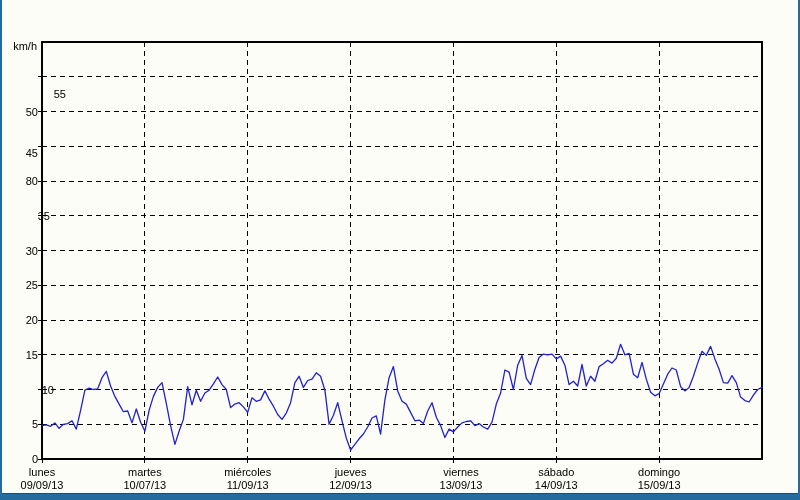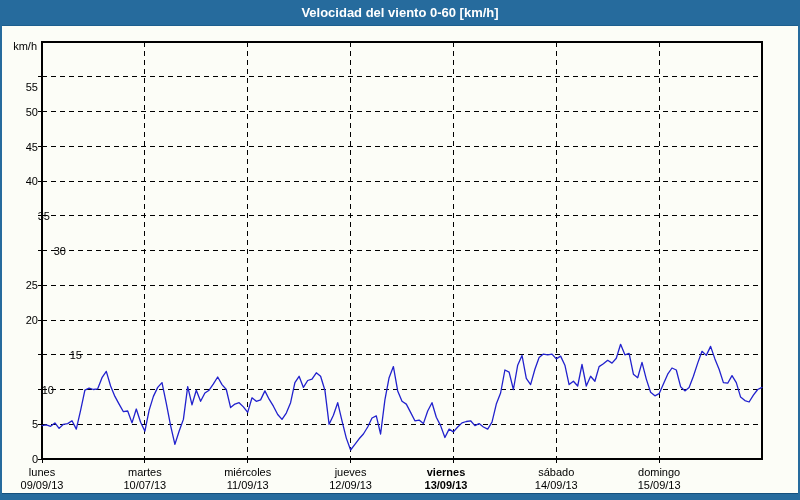--- a/index.html
+++ b/index.html
@@ -32,23 +32,20 @@
     position:absolute;top:466px;width:104px;text-align:center;
     font-size:11px;color:#000;line-height:13px;
   }
   .xlab .dayname{display:block;}
   .xlab .daydate{display:block;}
 </style>
 </head>
 <body>
 
 <div class="window">
-  <div class="titlebar">
-    <span>Velocidad del viento 0-60 [km/h]</span>
-  </div>
 
   <svg class="plot-svg" id="plot" width="800" height="500" viewBox="0 0 800 500">
       <line x1="40" x2="760" y1="424.25" y2="424.25" stroke="#000000" stroke-width="1" stroke-dasharray="5,4" shape-rendering="crispEdges"></line>
       <line x1="40" x2="760" y1="389.5" y2="389.5" stroke="#000000" stroke-width="1" stroke-dasharray="5,4" shape-rendering="crispEdges"></line>
       <line x1="40" x2="760" y1="354.75" y2="354.75" stroke="#000000" stroke-width="1" stroke-dasharray="5,4" shape-rendering="crispEdges"></line>
       <line x1="40" x2="760" y1="320" y2="320" stroke="#000000" stroke-width="1" stroke-dasharray="5,4" shape-rendering="crispEdges"></line>
       <line x1="40" x2="760" y1="285.25" y2="285.25" stroke="#000000" stroke-width="1" stroke-dasharray="5,4" shape-rendering="crispEdges"></line>
       <line x1="40" x2="760" y1="250.5" y2="250.5" stroke="#000000" stroke-width="1" stroke-dasharray="5,4" shape-rendering="crispEdges"></line>
       <line x1="40" x2="760" y1="215.75" y2="215.75" stroke="#000000" stroke-width="1" stroke-dasharray="5,4" shape-rendering="crispEdges"></line>
       <line x1="40" x2="760" y1="181" y2="181" stroke="#000000" stroke-width="1" stroke-dasharray="5,4" shape-rendering="crispEdges"></line>
@@ -82,48 +79,48 @@
       <line x1="657.1428571428571" x2="657.1428571428571" y1="459" y2="463" stroke="#000000" stroke-width="1" shape-rendering="crispEdges"></line>
       <rect x="40" y="42" width="720" height="417" fill="none" stroke="#000000" stroke-width="2" shape-rendering="crispEdges"></rect>
       <polyline points="40.0,425.6 44.3,424.9 48.6,426.3 52.9,422.9 57.1,428.4 61.4,424.3 65.7,423.6 70.0,420.8 74.3,429.1 78.6,410.4 82.9,390.2 87.1,388.1 91.4,389.5 95.7,388.8 100.0,377.7 104.3,371.4 108.6,386.0 112.9,396.4 117.1,404.1 121.4,411.7 125.7,411.0 130.0,422.9 134.3,409.0 138.6,422.2 142.9,431.2 147.1,410.4 151.4,396.4 155.7,387.4 160.0,382.6 164.3,403.4 168.6,425.6 172.9,444.4 177.1,431.2 181.4,419.4 185.7,386.7 190.0,404.8 194.3,390.2 198.6,401.3 202.9,393.0 207.1,390.2 211.4,383.9 215.7,377.0 220.0,384.6 224.3,389.5 228.6,407.6 232.9,404.1 237.1,402.7 241.4,406.9 245.7,412.4 250.0,397.8 254.3,401.3 258.6,399.9 262.9,390.9 267.1,399.2 271.4,406.2 275.7,414.5 280.0,419.4 284.3,413.1 288.6,402.7 292.9,382.6 297.1,376.3 301.4,387.4 305.7,380.5 310.0,379.1 314.3,372.8 318.6,376.3 322.9,390.2 327.1,424.3 331.4,415.2 335.7,402.7 340.0,420.8 344.3,438.1 348.6,450.0 352.9,444.4 357.1,438.8 361.4,434.0 365.7,427.0 370.0,418.0 374.3,415.9 378.6,434.0 382.9,399.9 387.1,377.7 391.4,366.6 395.7,390.9 400.0,401.3 404.3,404.1 408.6,412.4 412.9,420.8 417.1,420.1 421.4,423.6 425.7,411.0 430.0,402.7 434.3,417.3 438.6,425.6 442.9,437.5 447.1,429.1 451.4,431.9 455.7,427.0 460.0,422.9 464.3,421.5 468.6,420.8 472.9,425.6 477.1,423.6 481.4,427.0 485.7,429.1 490.0,422.2 494.3,404.1 498.6,393.0 502.9,370.0 507.1,372.1 511.4,389.5 515.7,365.2 520.0,355.4 524.3,378.4 528.6,384.6 532.9,369.3 537.1,357.5 541.4,354.1 545.7,354.8 550.0,354.1 554.3,358.9 558.6,356.1 562.9,365.2 567.1,384.6 571.4,381.2 575.7,386.0 580.0,364.5 584.3,386.0 588.6,376.3 592.9,381.2 597.1,366.6 601.4,363.8 605.7,360.3 610.0,363.1 614.3,358.2 618.6,344.3 622.9,354.8 627.1,353.4 631.4,374.2 635.7,377.7 640.0,362.4 644.3,379.1 648.6,392.3 652.9,395.8 657.1,393.7 661.4,383.9 665.7,374.2 670.0,368.0 674.3,370.0 678.6,386.7 682.9,390.9 687.1,387.4 691.4,376.3 695.7,363.1 700.0,351.3 704.3,355.4 708.6,346.4 712.9,358.9 717.1,369.3 721.4,382.6 725.7,383.2 730.0,375.6 734.3,382.6 738.6,397.1 742.9,400.6 747.1,402.0 751.4,395.1 755.7,389.5 760.0,387.4" fill="none" stroke="#2121cd" stroke-width="1.3" stroke-linejoin="round" stroke-linecap="round"></polyline>
     </svg>
 
   <span class="yunit">km/h</span>
   <div id="ylabels">
       <span class="ylab" style="top: 453px;">0</span>
       <span class="ylab" style="top: 418.25px;">5</span>
       <span class="ylab" style="top: 383.5px; margin-left: 16px;">10</span>
-      <span class="ylab" style="top: 348.75px; padding-left: 44px;">15</span>
+      <span class="ylab" style="top: 348.75px;">15</span>
       <span class="ylab" style="top: 314px;">20</span>
       <span class="ylab" style="top: 279.25px;">25</span>
-      <span class="ylab" style="top: 244.5px; margin-left: 28px;">30</span>
+      <span class="ylab" style="top: 244.5px;">30</span>
       <span class="ylab" style="top: 209.75px; padding-left: 12px;">35</span>
-      <span class="ylab" style="top: 175px;">40</span>
-      <span class="ylab" style="top: 141px; text-align: right;">45</span>
+      <span class="ylab" style="top: 175px;">80</span>
+      <span class="ylab" style="top: 147px; text-align: right;">45</span>
       <span class="ylab" style="top: 105.5px;">50</span>
-      <span class="ylab" style="top: 81px;">55</span>
+      <span class="ylab" style="top: 88px; padding-left: 28px;">55</span>
     </div>
   <div id="xlabels">
       <div class="xlab" style="left: -12px;">
         <span class="dayname">lunes</span>
         <span class="daydate">09/09/13</span>
       </div>
       <div class="xlab" style="left: 90.8571px;">
         <span class="dayname">martes</span>
         <span class="daydate">10/07/13</span>
       </div>
       <div class="xlab" style="left: 193.714px;">
         <span class="dayname">miércoles</span>
         <span class="daydate">11/09/13</span>
       </div>
       <div class="xlab" style="left: 296.571px;">
         <span class="dayname">jueves</span>
         <span class="daydate">12/09/13</span>
       </div>
-      <div class="xlab" style="left: 392px; font-weight: bold;">
+      <div class="xlab" style="left: 407px;">
         <span class="dayname">viernes</span>
         <span class="daydate">13/09/13</span>
       </div>
       <div class="xlab" style="left: 502.286px;">
         <span class="dayname">sábado</span>
         <span class="daydate">14/09/13</span>
       </div>
       <div class="xlab" style="left: 605.143px;">
         <span class="dayname">domingo</span>
         <span class="daydate">15/09/13</span>

